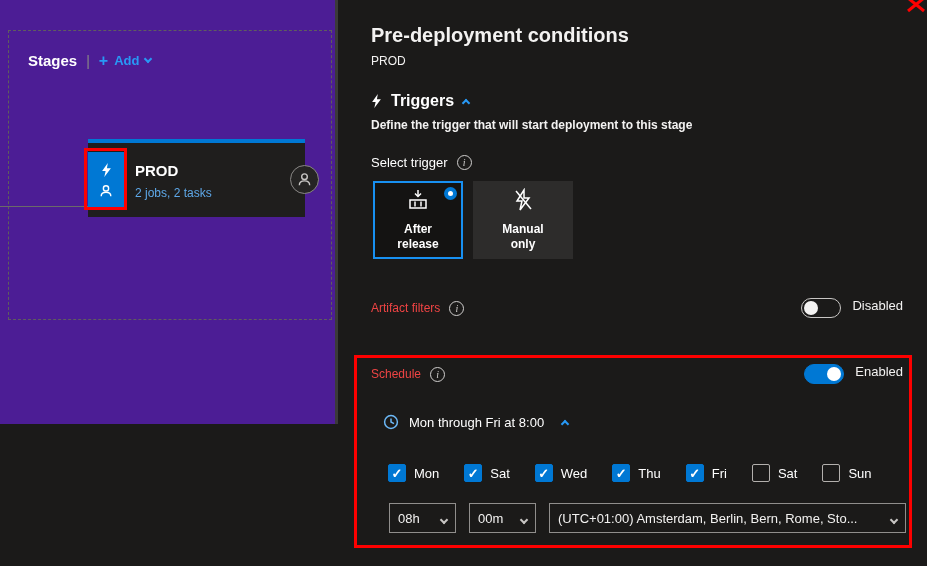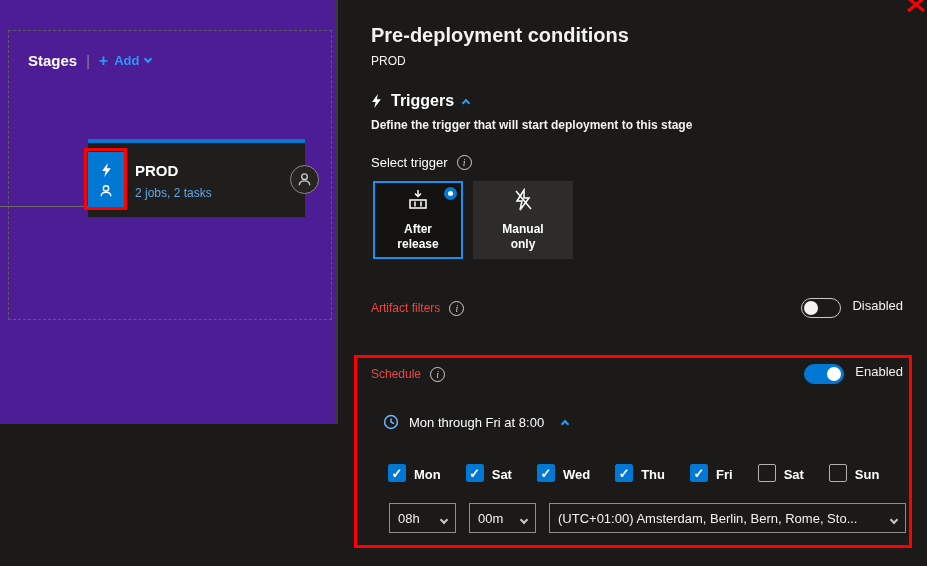--- a/index.html
+++ b/index.html
@@ -117,21 +117,21 @@
 
   .summary-row {
     position:absolute; left:42px; top:414px;
     display:flex; align-items:center; gap:10px;
     font-size:13px; font-weight:400; cursor:pointer;
   }
   .summary-row .clock { color:#6cb8f6; display:flex; }
   .summary-row .chev-wrap { color:#2899f5; margin-left:8px; }
 
   .days-row { position:absolute; left:47px; top:464px; display:flex; gap:25px; align-items:center; }
-  .day { display:flex; align-items:flex-end; gap:8px; font-size:13px; font-weight:700; }
+  .day { display:flex; align-items:center; gap:8px; font-size:13px; font-weight:400; }
   .checkbox {
     width:18px; height:18px; border:1px solid #b3b0ad; border-radius:2px;
     display:flex; align-items:center; justify-content:center;
     font-size:13px; color:#fff; cursor:pointer; background:transparent;
   }
   .checkbox.checked { background:#0078d4; border-color:#0078d4; }
   .checkbox.checked::after { content:"\2713"; font-weight:bold; }
 
   .dd-row { position:absolute; left:42px; top:503px; display:flex; gap:13px;padding-left:6px; }
   .dropdown {

